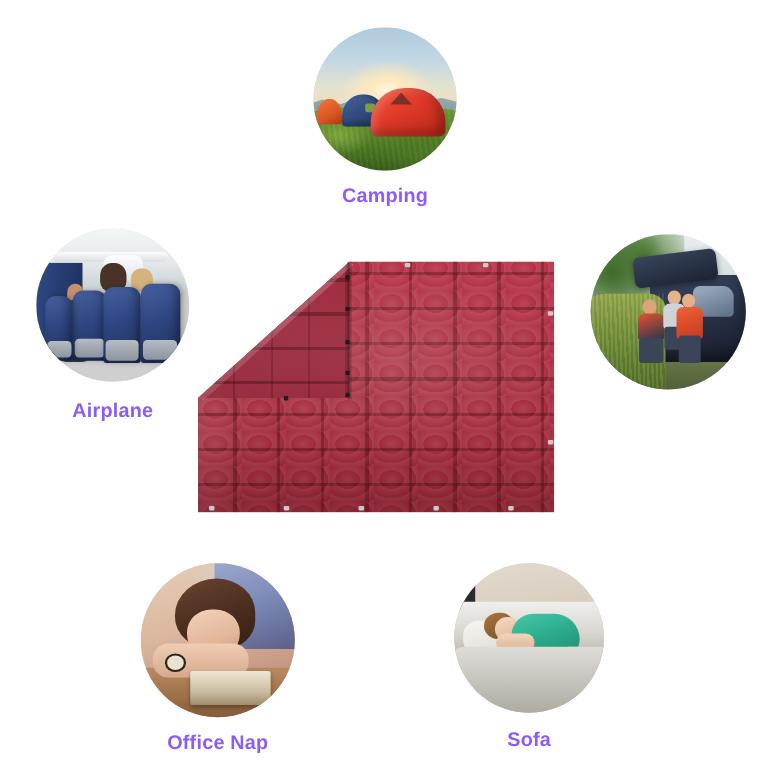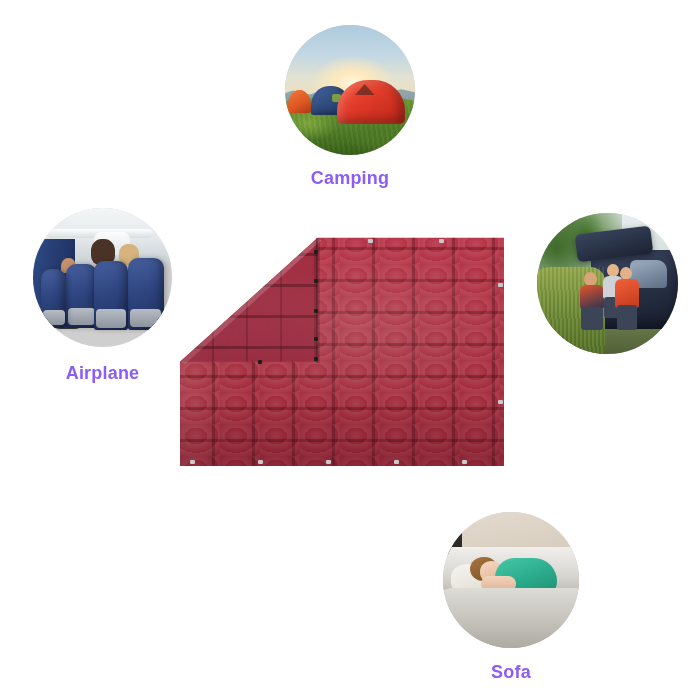--- a/index.html
+++ b/index.html
@@ -448,22 +448,37 @@
         </div>
         <div class="person" style="left:55%; top:38%; width:19%; height:44%;">
           <div class="head" style="left:20%; top:0; width:46%; height:22%; background:#e3b189;"></div>
           <div class="torso" style="left:0%; top:20%; width:90%; height:46%; background:linear-gradient(160deg,#f2603a,#c23a1d);"></div>
           <div class="legs" style="left:8%; top:62%; width:76%; height:40%;"></div>
         </div>
       </div>
     </div>
   </div>
 
-
-  <div class="usecase" style="left:443px; top:512px; width:136px; height:185px;">
+  <div class="usecase" style="left:128px; top:512px; width:140px; height:185px;">
+    <div class="circle-photo" style="left:0; top:0; width:140px; height:140px;">
+      <div class="photo-inner">
+        <div class="nap-bg"></div>
+        <div class="nap-wall"></div>
+        <div class="nap-desk"></div>
+        <div class="nap-hair"></div>
+        <div class="nap-face"></div>
+        <div class="nap-arm"></div>
+        <div class="nap-watch"></div>
+        <div class="nap-book"></div>
+      </div>
+    </div>
+    <div class="usecase-label" style="top:153px;">Office Nap</div>
+  </div>
+
+  <div class="usecase" style="left:413px; top:512px; width:136px; height:185px;">
     <div class="circle-photo" style="left:0; top:0; width:136px; height:136px;">
       <div class="photo-inner">
         <div class="sofa-bg"></div>
         <div class="sofa-winframe"></div>
         <div class="sofa-back"></div>
         <div class="sofa-pillow"></div>
         <div class="sofa-hair"></div>
         <div class="sofa-face"></div>
         <div class="sofa-dress"></div>
         <div class="sofa-arm"></div>

